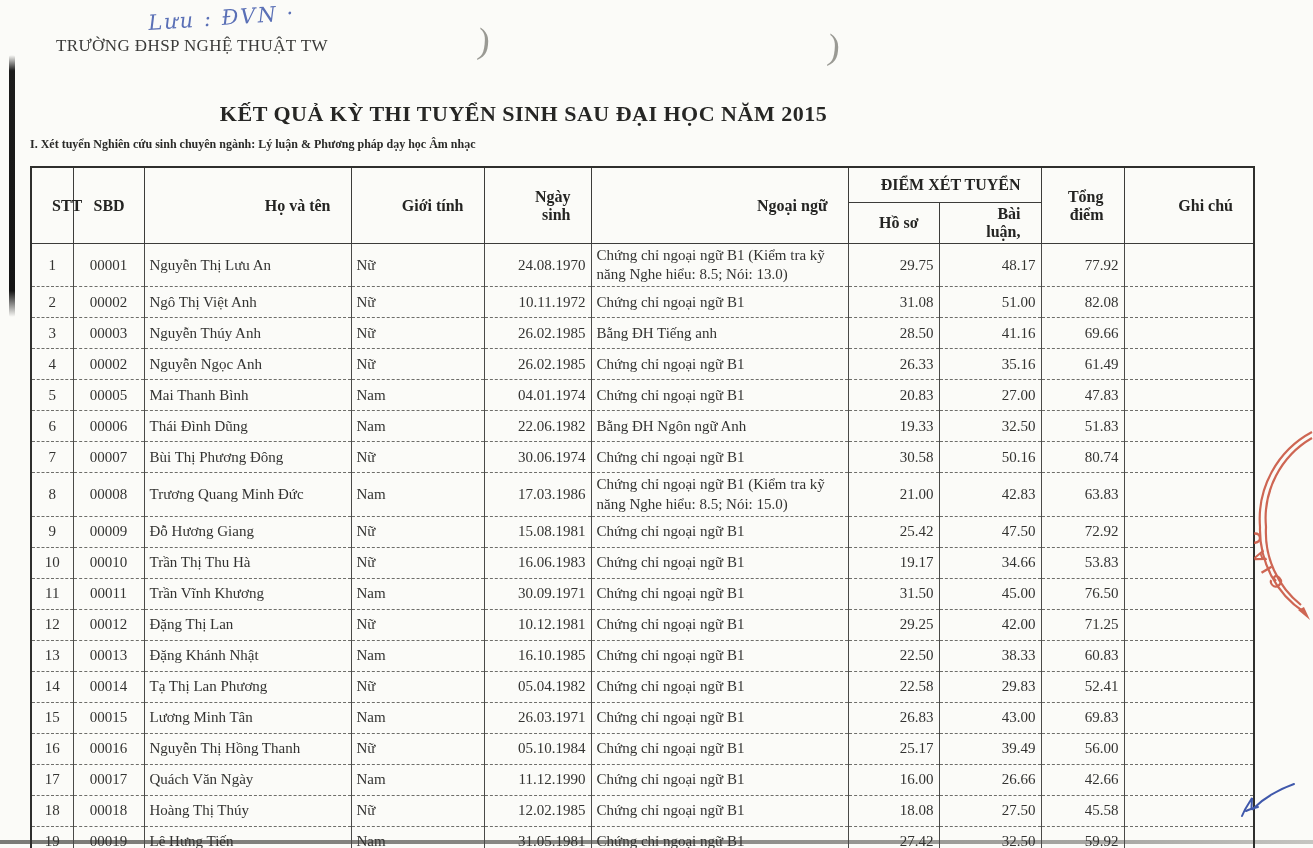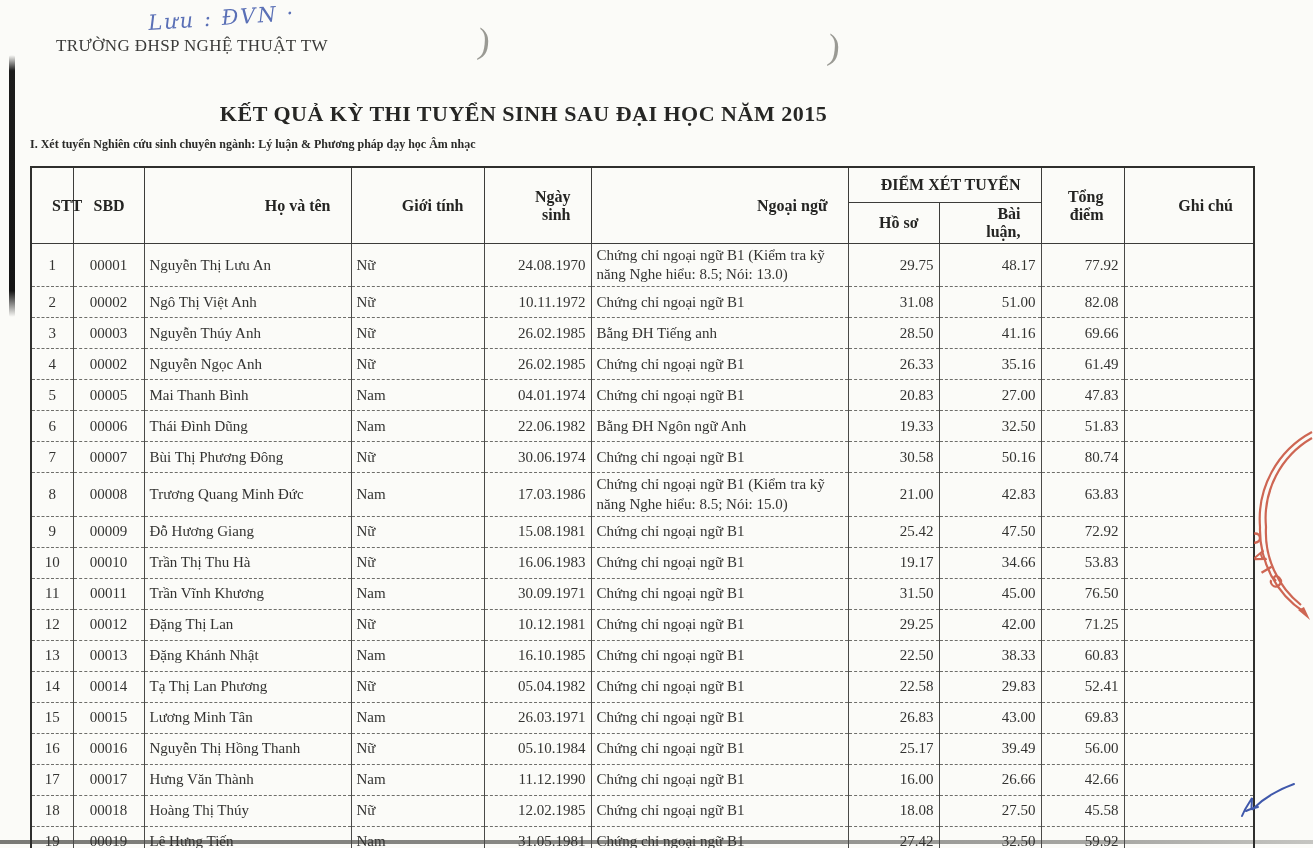--- a/index.html
+++ b/index.html
@@ -327,21 +327,21 @@
       <td class="al-r">05.10.1984</td>
       <td class="al-l">Chứng chỉ ngoại ngữ B1</td>
       <td class="al-r">25.17</td>
       <td class="al-r">39.49</td>
       <td class="al-r">56.00</td>
       <td class="al-l"></td>
     </tr>
         <tr>
       <td class="al-c">17</td>
       <td class="al-c">00017</td>
-      <td class="al-l">Hưng Văn Thành</td>
+      <td class="al-l">Quách Văn Ngày</td>
       <td class="al-l">Nam</td>
       <td class="al-r">11.12.1990</td>
       <td class="al-l">Chứng chỉ ngoại ngữ B1</td>
       <td class="al-r">16.00</td>
       <td class="al-r">26.66</td>
       <td class="al-r">42.66</td>
       <td class="al-l"></td>
     </tr>
         <tr>
       <td class="al-c">18</td>

